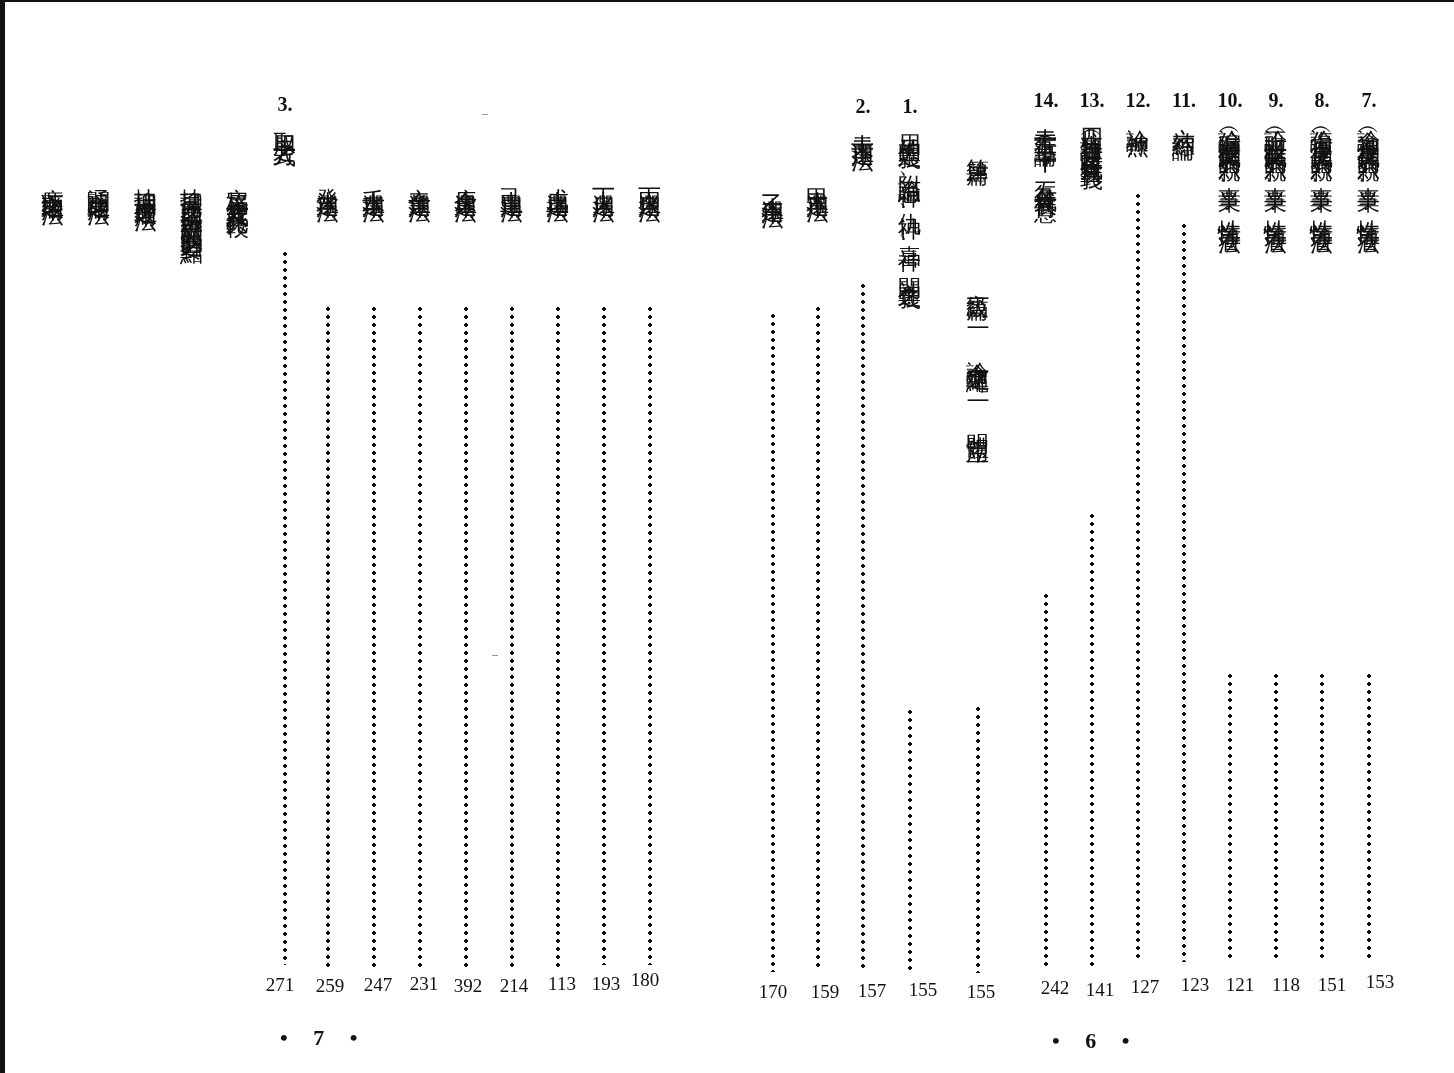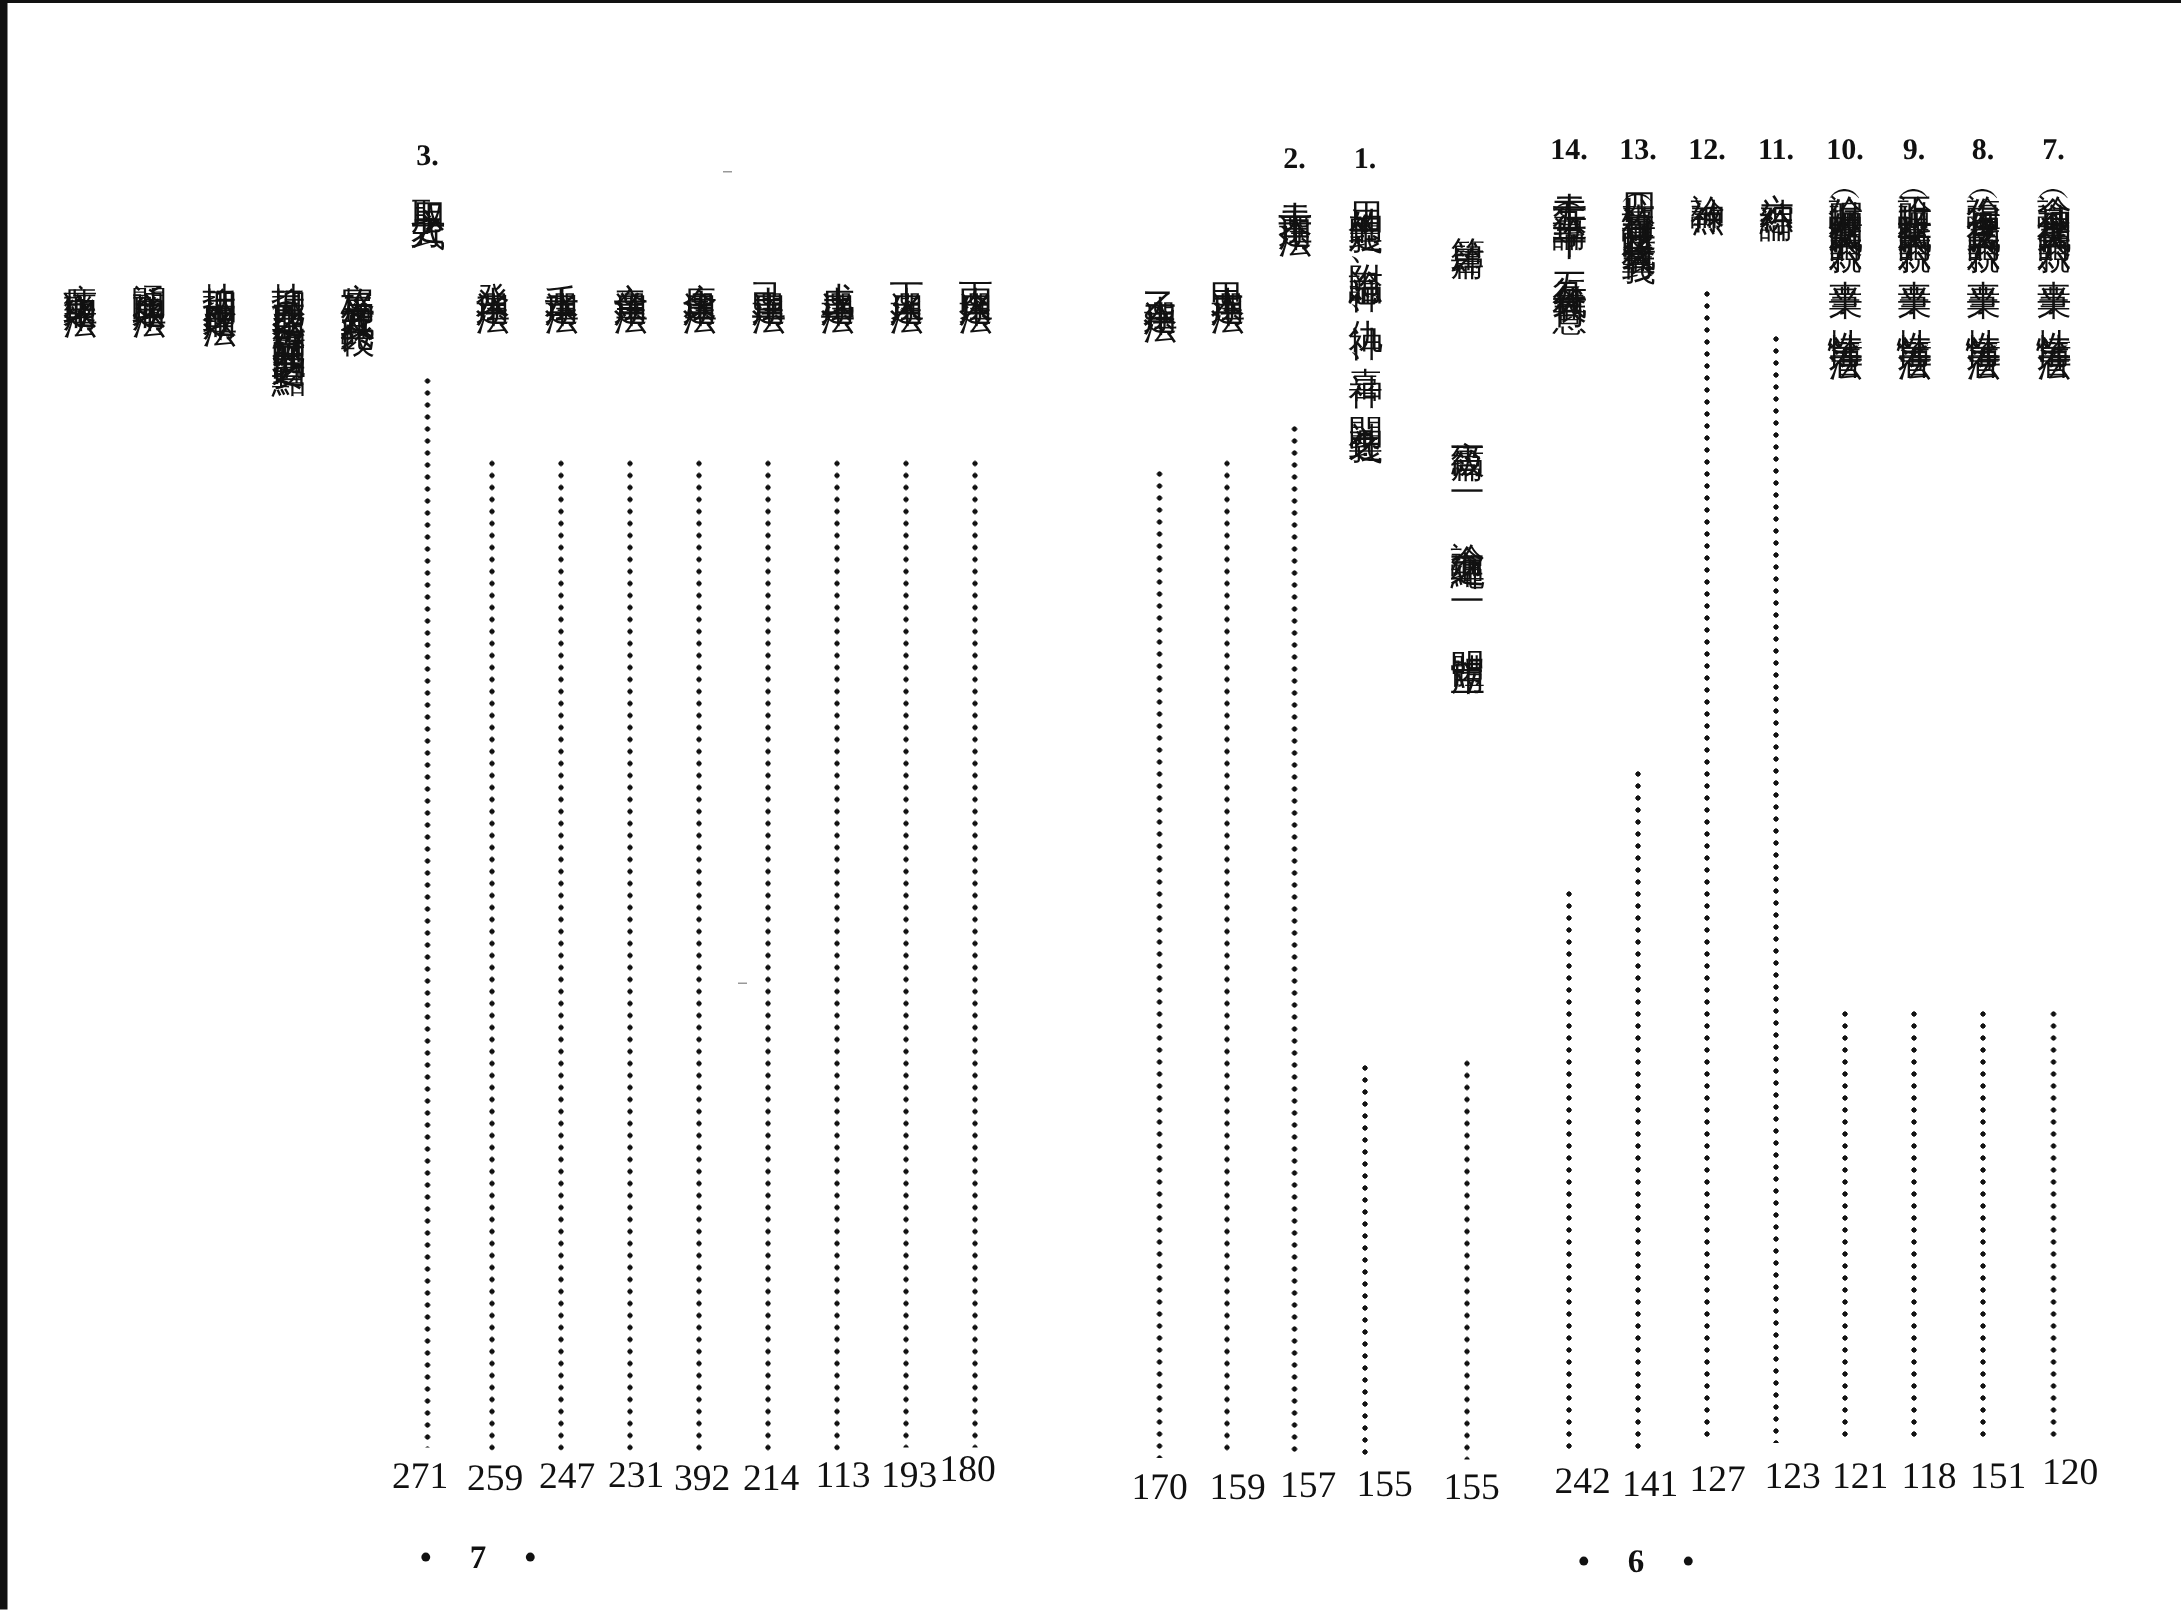--- a/index.html
+++ b/index.html
@@ -25,42 +25,42 @@
     white-space:nowrap;
   }
   .dots {
     position:absolute; left:16px; width:4px;
     background-image:radial-gradient(circle, #111 1.6px, transparent 1.9px);
     background-size:4px 8px; background-repeat:repeat-y;
   }
   .pg {
     position:absolute; width:50px; text-align:center;
     font-family:"Liberation Serif","DejaVu Serif",serif;
-    font-size:25px; line-height:20px;
+    font-size:19px; line-height:20px;
   }
   .folio {
     position:absolute; font-family:"Liberation Serif","DejaVu Serif",serif;
     font-size:22px; font-weight:bold; letter-spacing:10px;
   }
   .speck { position:absolute; width:6px; height:1px; background:#999; }
 </style>
 </head>
 <body>
 
 <div class="border-top"></div>
 <div class="border-left"></div>
 
 <div>
 
   <div class="col" style="left:1351px;top:0">
     <div class="num" style="top:90px">7.</div>
     <div class="txt" style="top:110px">論食神（食神代表的六親、事業、性情等看法）</div>
     <div class="dots" style="top:672px;height:290px"></div>
   </div>
-  <div class="pg" style="left:1355px;top:972px">120</div>
+  <div class="pg" style="left:1355px;top:972px">153</div>
 
   <div class="col" style="left:1304px;top:0">
     <div class="num" style="top:90px">8.</div>
     <div class="txt" style="top:110px">論傷官（傷官代表的六親、事業、性情等看法）</div>
     <div class="dots" style="top:672px;height:290px"></div>
   </div>
   <div class="pg" style="left:1307px;top:975px">151</div>
 
   <div class="col" style="left:1258px;top:0">
     <div class="num" style="top:90px">9.</div>

